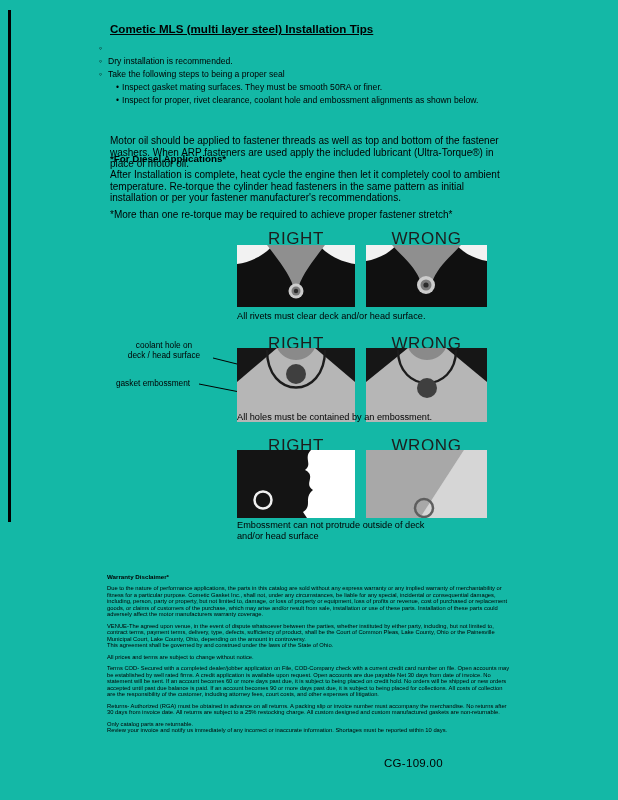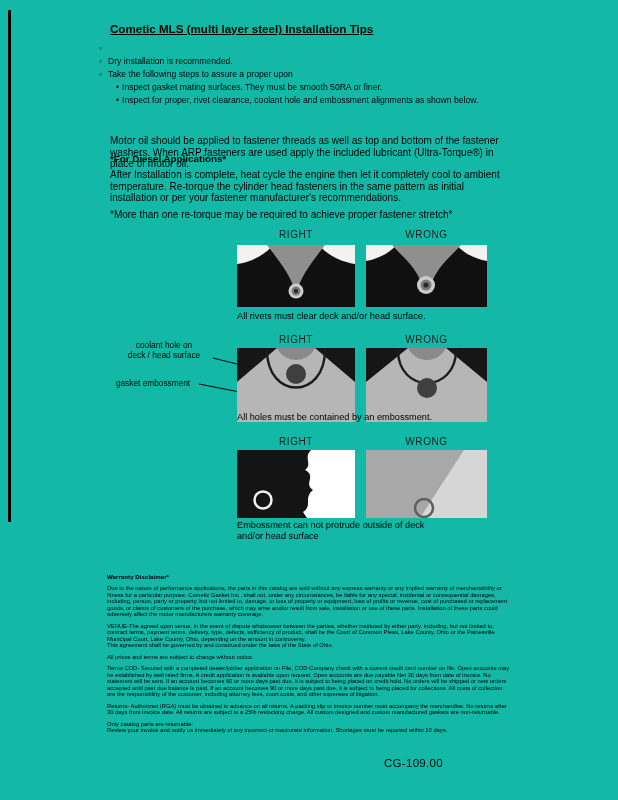--- a/index.html
+++ b/index.html
@@ -8,21 +8,21 @@
   .abs{position:absolute;}
   .spine{position:absolute;left:8px;top:10px;width:3px;height:512px;background:#000;}
   .title{font-size:11.6px;font-weight:bold;text-decoration:underline;margin:0;white-space:nowrap;}
   .bullets{font-size:8.6px;line-height:13px;}
   .bullet{display:flex;}
   .bullet .bmark{flex:0 0 9px;width:9px;}
   .bullet.sub{margin-left:17px;}
   .bullet.sub .bmark{flex:0 0 6px;width:6px;}
   .diesel-heading{font-size:9.8px;font-weight:bold;margin-top:36px;}
   .body-para{font-size:10px;line-height:11.5px;margin:0;}
-  .diag-header{font-size:10px;letter-spacing:0.6px;text-align:center;color:#1d1d1d;}
+  .diag-header{font-size:17px;letter-spacing:0.6px;text-align:center;color:#1d1d1d;}
   .caption{font-size:9.2px;line-height:11px;white-space:pre-line;}
   .callout{font-size:8.3px;line-height:10px;text-align:center;white-space:pre-line;}
   .disc-heading{font-size:6.2px;font-weight:bold;margin:0 0 5px 0;}
   .disc-para{font-size:5.8px;line-height:6.5px;margin:0 0 5px 0;white-space:pre-line;}
   .footer{font-size:11.5px;letter-spacing:0.3px;}
   svg{display:block;}
 </style>
 </head>
 <body>
 
@@ -35,21 +35,21 @@
   <div class="abs bullets" style="left:99px;top:42px;width:486px;">
     <div class="bullet">
       <span class="bmark">◦</span>
     </div>
     <div class="bullet">
       <span class="bmark">◦</span>
       <span>Dry installation is recommended.</span>
     </div>
     <div class="bullet">
       <span class="bmark">◦</span>
-      <span>Take the following steps to assure a proper upon</span>
+      <span>Take the following steps to being a proper seal</span>
     </div>
     <div class="bullet sub">
       <span class="bmark">•</span>
       <span>Inspect gasket mating surfaces.  They must be smooth 50RA or finer.</span>
     </div>
     <div class="bullet sub">
       <span class="bmark">•</span>
       <span>Inspect for proper, rivet clearance, coolant hole and embossment alignments as shown below.</span>
     </div>
   </div>

